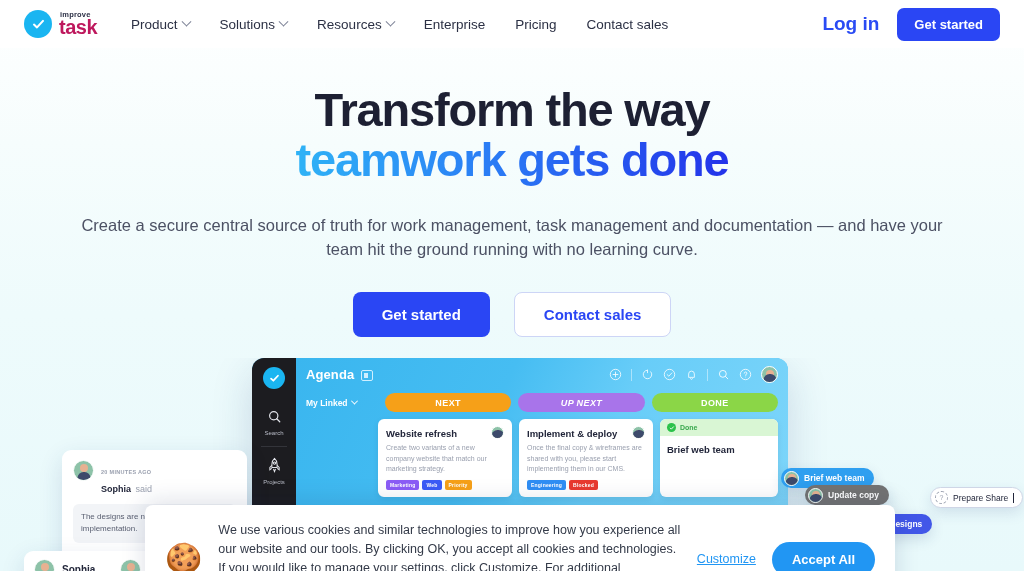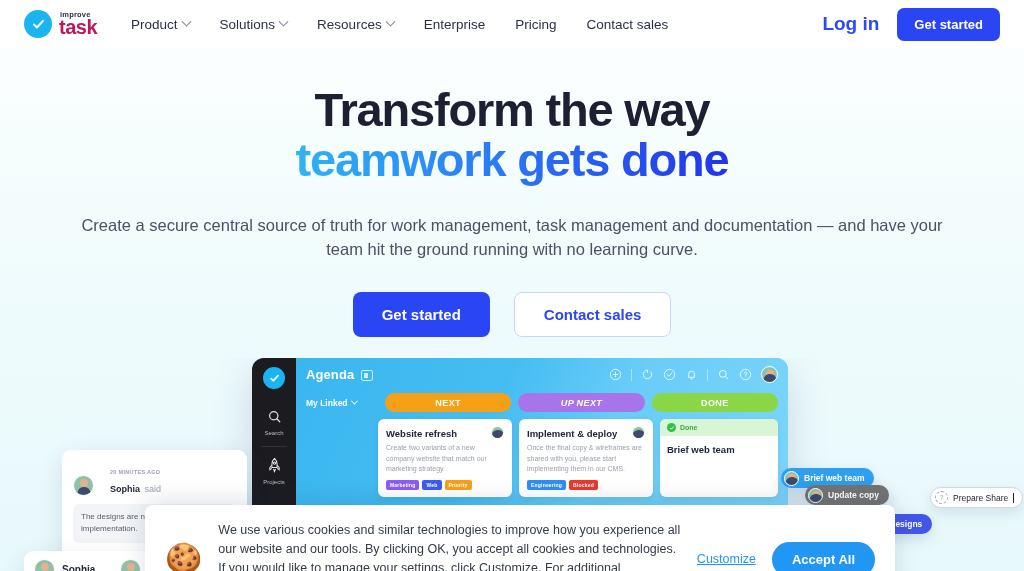--- a/index.html
+++ b/index.html
@@ -121,21 +121,21 @@
   .done-bar { background: #d9f6d4; padding: 4px 7px; display: flex; align-items: center; gap: 4px; }
   .done-check { width: 9px; height: 9px; border-radius: 50%; background: #2bc24a; display: flex; align-items: center; justify-content: center; }
   .done-lbl { font-size: 7px; font-weight: 700; color: #3aa84f; }
   .done-title { font-size: 9.5px; font-weight: 600; color: #22263a; padding: 8px 7px; }
 
   
   .comment-card {
     position: absolute; left: 62px; top: 92px; width: 185px; background: #fff; border-radius: 9px;
     box-shadow: 0 8px 24px rgba(30,60,120,.14); padding: 10px 11px;
   }
-  .cc-head { display: flex; gap: 16px; align-items: flex-end; }
+  .cc-head { display: flex; gap: 7px; align-items: flex-start; }
   .cc-ava { width: 21px; height: 21px; border-radius: 50%; overflow: hidden; position: relative; flex: none; }
   .cc-time { font-size: 5.5px; font-weight: 700; color: #9aa0af; letter-spacing: .3px; }
   .cc-who { font-size: 9px; font-weight: 700; color: #22263a; }
   .cc-who span { font-weight: 400; color: #9aa0af; }
   .cc-body { background: #f2f4f7; border-radius: 6px; padding: 7px 8px; margin-top: 8px;
              font-size: 8px; line-height: 1.55; color: #585e70; }
   .cc-foot { display: flex; align-items: center; gap: 4px; margin-top: 8px; }
   .cc-bubble { width: 11px; height: 11px; border-radius: 50%; background: #2f8ef4; display: flex;
                align-items: center; justify-content: center; }
   .cc-count { font-size: 8px; color: #7b8196; font-weight: 600; }

